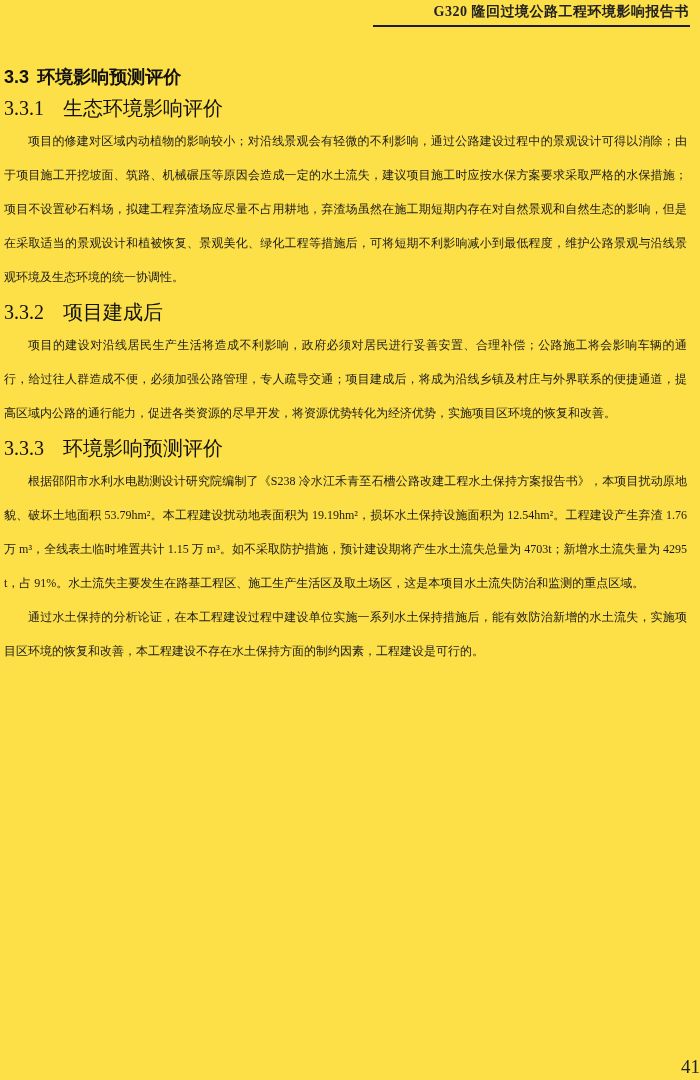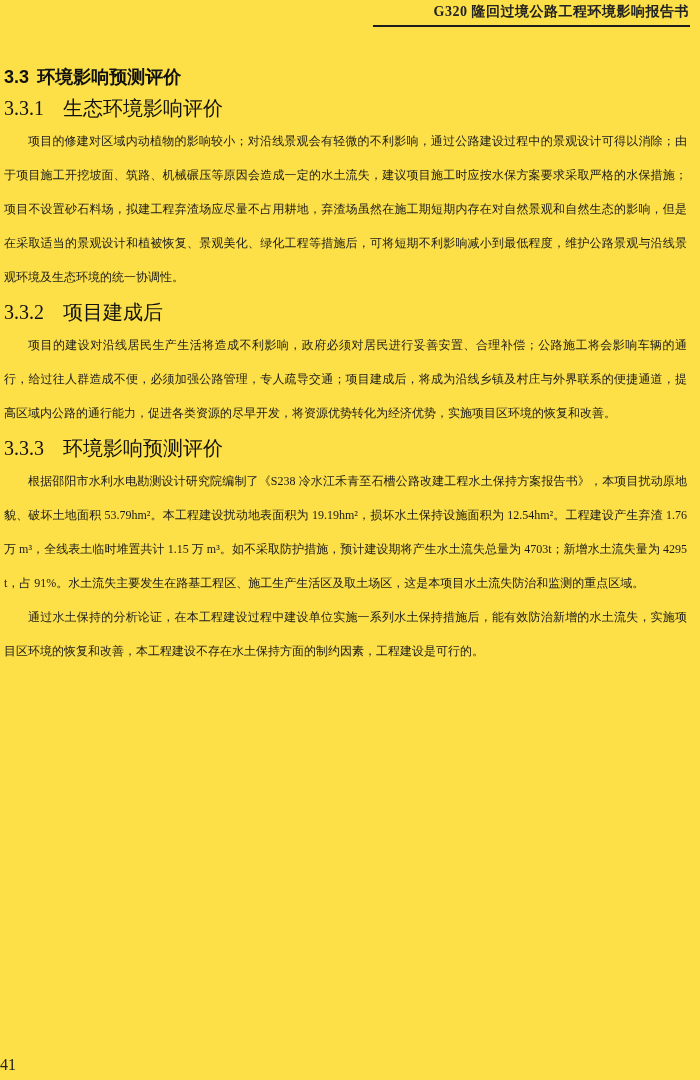--- a/index.html
+++ b/index.html
@@ -62,22 +62,22 @@
     text-justify: inter-ideograph;
     text-indent: 2em;
     color: #1a1a1a;
     word-break: break-all;
   }
   .footer {
     position: absolute;
     top: 1056px;
     left: 0;
     right: 0;
-    text-align: left;
-    font-size: 16px;
+    text-align: right;
+    font-size: 19px;
     color: #222;
   }
 </style>
 </head>
 <body>
 
 <div class="page">
 
   <div class="doc-header">G320 隆回过境公路工程环境影响报告书</div>
   <div class="header-rule"></div>

